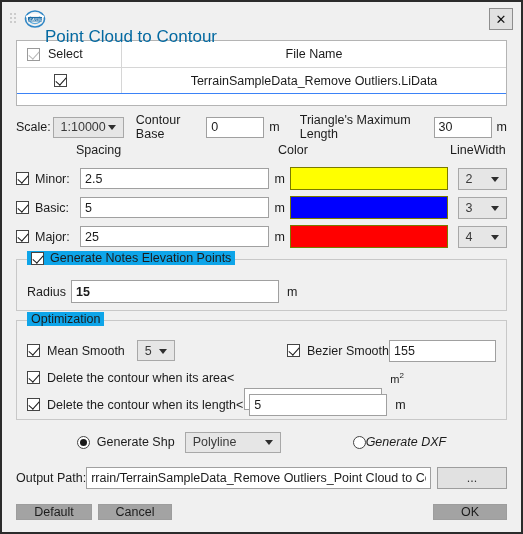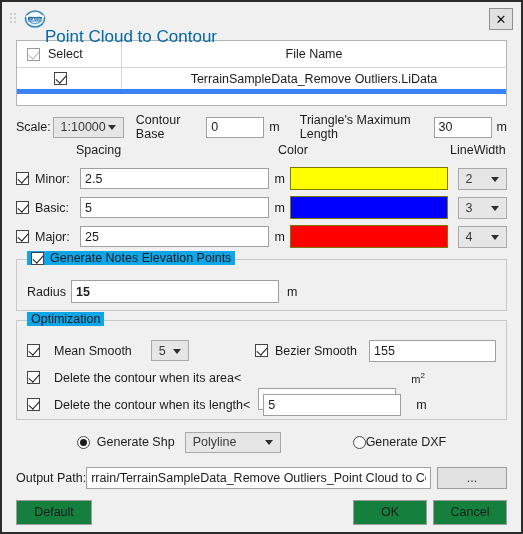--- a/index.html
+++ b/index.html
@@ -72,21 +72,21 @@
     flex: 0 0 66px;
   }
   .ft-head {
     display: flex;
     height: 27px;
     border-bottom: 1px solid #d6d6d6;
   }
   .ft-row {
     display: flex;
     height: 26px;
-    border-bottom: 5px solid #3b82f6;
+    border-bottom: 1px solid #3b82f6;
   }
   .ft-c1 {
     width: 105px;
     border-right: 1px solid #d6d6d6;
     display: flex; align-items: center;
   }
   .ft-c1.head { padding-left: 10px; gap: 8px; }
   .ft-c1.row { justify-content: center; padding-right: 18px; }
   .ft-c2 {
     flex: 1;
@@ -203,25 +203,25 @@
     display: flex; align-items: center; gap: 6px;
     font-size: 12.5px; color: #1c1c1c;
   }
 
   #notes-group { height: 52px; padding-top: 20px; }
   #radius-lbl { font-size: 12.5px; color:#1c1c1c; width: 44px; }
   #radius-input { width: 208px; height: 23px; font-weight: bold; }
   #radius-unit { margin-left: 8px; }
 
   #opt-group { height: 100px; padding-top: 16px; }
-  .opt-row { height: 27px; display: flex; align-items: center; gap: 7px; }
+  .opt-row { height: 27px; display: flex; align-items: center; }
   .opt-lbl { font-size: 12.5px; color:#1c1c1c; margin-left: 7px; }
   #mean-sel { width: 38px; margin-left: 12px; height: 21px; }
   #bezier-wrap { margin-left: auto; display: flex; align-items: center; }
-  #bezier-input { width: 127px; height: 22px; margin-left: 12px; }
+  #bezier-input { width: 107px; height: 22px; margin-left: 0; }
   #area-input { width: 138px; height: 22px; margin-left: 10px; margin-top: 43px; }
   #area-unit { margin-left: 8px; font-size: 11px; }
   #len-input { width: 138px; height: 22px; margin-left: 6px; }
   #len-unit { margin-left: 8px; }
   .sup { font-size: 8px; vertical-align: super; }
 
   
   #radio-row { margin-top: 9px; height: 26px; justify-content: center; }
   .radio {
     width: 13px; height: 13px;
@@ -231,44 +231,44 @@
     display: inline-flex; align-items: center; justify-content: center;
     flex: 0 0 13px; cursor: pointer;
   }
   .radio.on::after {
     content:""; width: 7px; height: 7px; border-radius: 50%;
     background: #1a1a1a;
   }
   #shp-lbl { margin-left: 7px; font-size: 12.5px; color:#1c1c1c; }
   #shp-sel { width: 96px; margin-left: 10px; }
   #dxf-radio-wrap { margin-left: 72px; display: flex; align-items: center; }
-  #dxf-lbl { font-size: 12.5px; color:#1c1c1c; }
+  #dxf-lbl { font-size: 12.5px; color:#1c1c1c;font-style:italic; }
 
   
   #out-row { margin-top: 11px; height: 24px; }
   #out-lbl { font-size: 12.5px; color:#1c1c1c; }
   #out-input { flex: 1; height: 22px; margin-left: 0px; }
   #browse-btn {
     width: 70px; height: 22px; margin-left: 6px;
     background: #e1e1e1; border: 1px solid #9d9d9d;
     display:flex; align-items:center; justify-content:center;
     font-size: 12.5px; color:#333; cursor:pointer;
   }
 
   
   #footer {
     flex: 0 0 40px;
     display: flex; align-items: center;
     padding: 0 14px;
   }
   .btn {
-    height: 25px;
-    background: #15803d;
+    height: 16px;
+    background: #a3a3a3;
     border: 1px solid #9d9d9d;
-    display: flex; align-items: center; justify-content: center;
+    display: flex; align-items: flex-start; justify-content: center;
     font-size: 12.5px; color: #1c1c1c;
     cursor: pointer;
   }
   #default-btn { width: 76px; }
   #ok-btn { width: 74px; margin-left: auto; }
   #cancel-btn { width: 74px; margin-left: 6px; }
 </style>
 </head>
 <body>
 
@@ -438,20 +438,20 @@
       <div id="browse-btn">
         <span>...</span>
       </div>
     </div>
   </div>
 
   <div id="footer">
     <div class="btn" id="default-btn">
       <span>Default</span>
     </div>
+    <div class="btn" id="cancel-btn">
+      <span>Cancel</span>
+    </div>
     <div class="btn" id="ok-btn">
       <span>OK</span>
     </div>
-    <div class="btn" id="cancel-btn">
-      <span>Cancel</span>
-    </div>
   </div>
 </div>
 
 </body></html>

